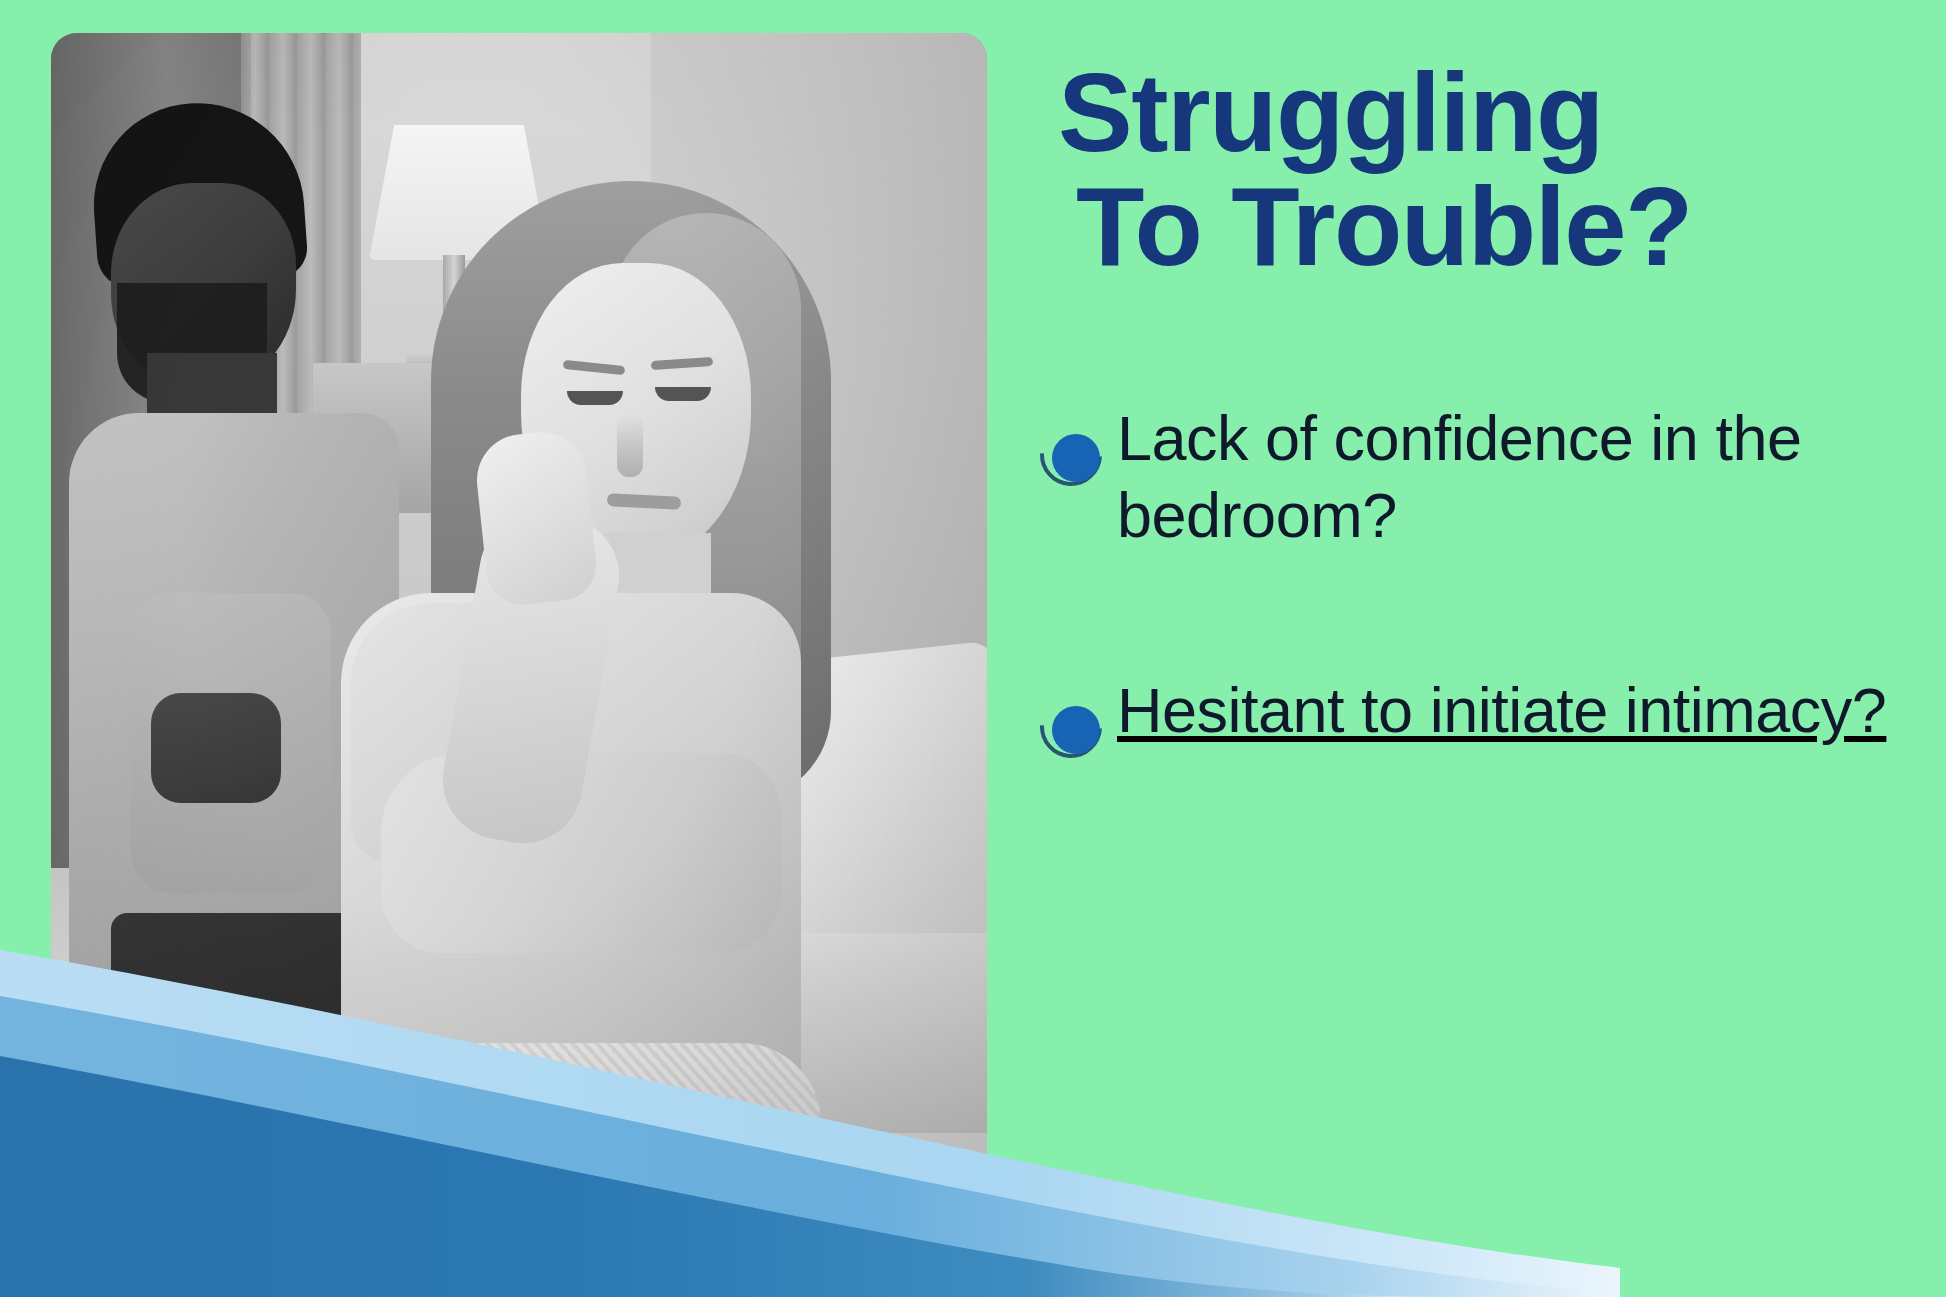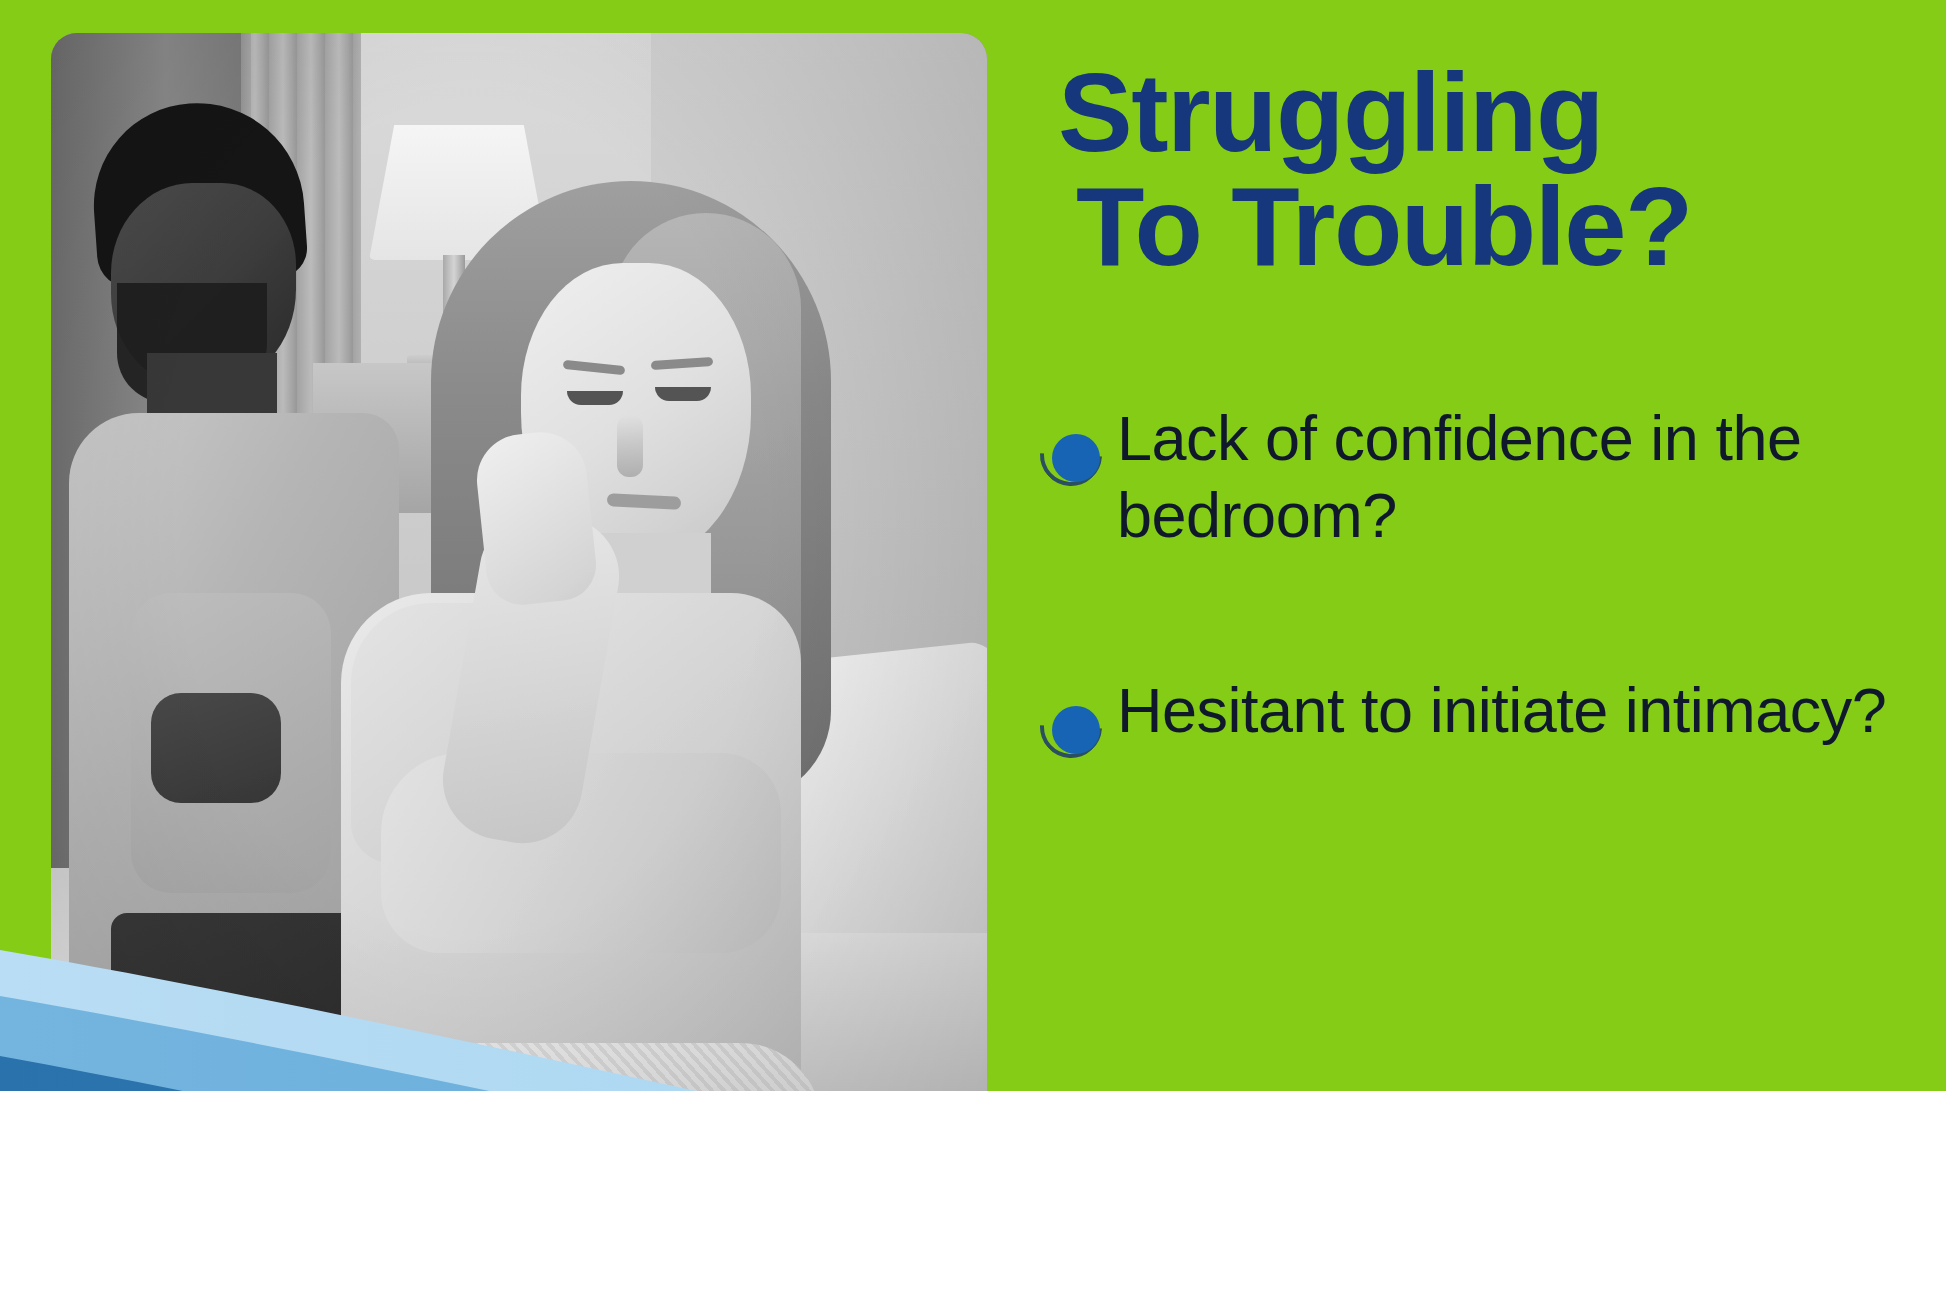--- a/index.html
+++ b/index.html
@@ -7,22 +7,22 @@
   html, body {
     width: 1946px;
     height: 1297px;
     overflow: hidden;
     background: #ffffff;
   }
 
   #slide {
     position: relative;
     width: 1946px;
-    height: 1091px;
-    background: #84cc16;
+    height: 1297px;
+    background: #86efac;
     font-family: "Liberation Sans", sans-serif;
     overflow: hidden;
   }
 
   
   #wave-decoration {
     position: absolute;
     left: 0; top: 0;
     width: 1946px; height: 1297px;
     pointer-events: none;
@@ -174,21 +174,21 @@
     left: 0px;
     top: 400px;
     width: 911px;
   }
 
   .bullet-row {
     display: flex;
     align-items: flex-start;
     margin-bottom: 118px;
   }
-  .bullet-row:last-child { margin-bottom: 0; }
+  .bullet-row:last-child { margin-bottom: 0; text-decoration: underline; }
 
   .bullet-marker {
     position: relative;
     flex: 0 0 auto;
     width: 76px;
     height: 76px;
     margin-top: 22px;
     margin-right: 6px;
   }
   .bullet-ring {

